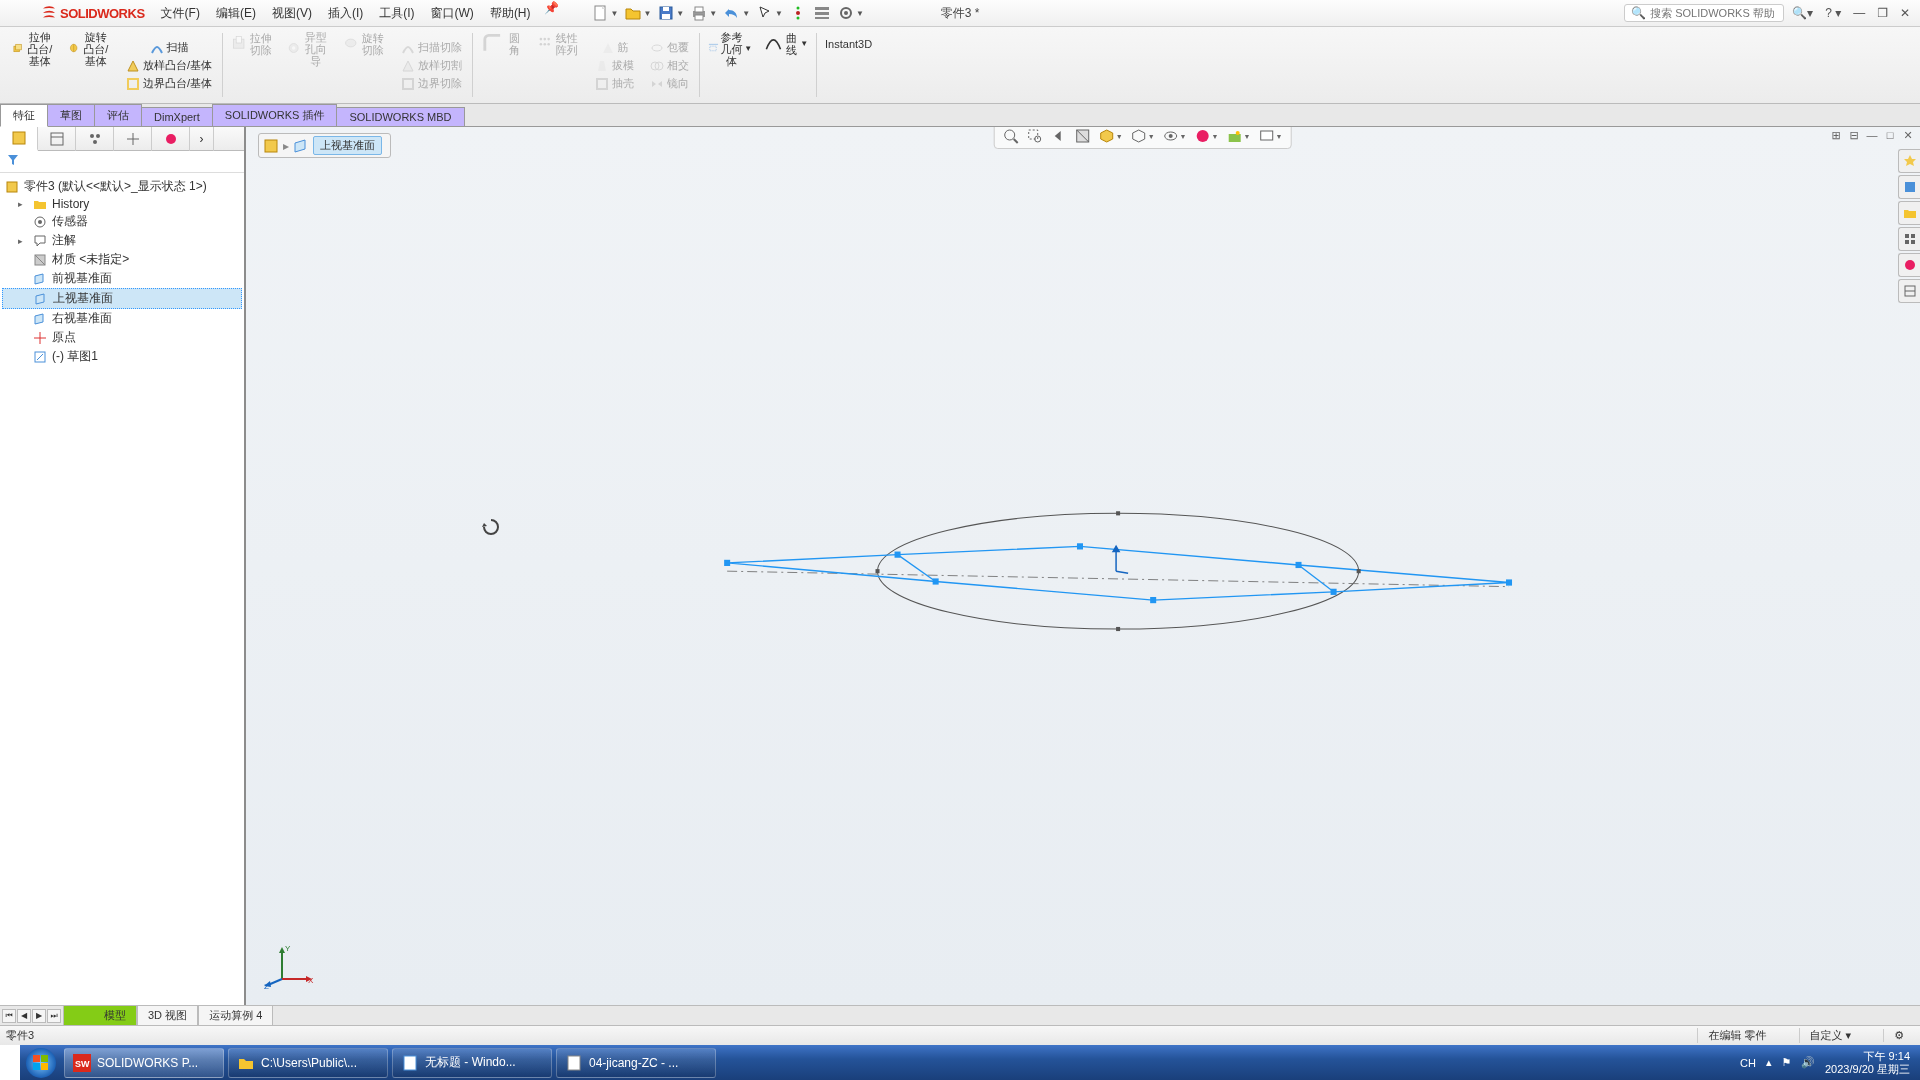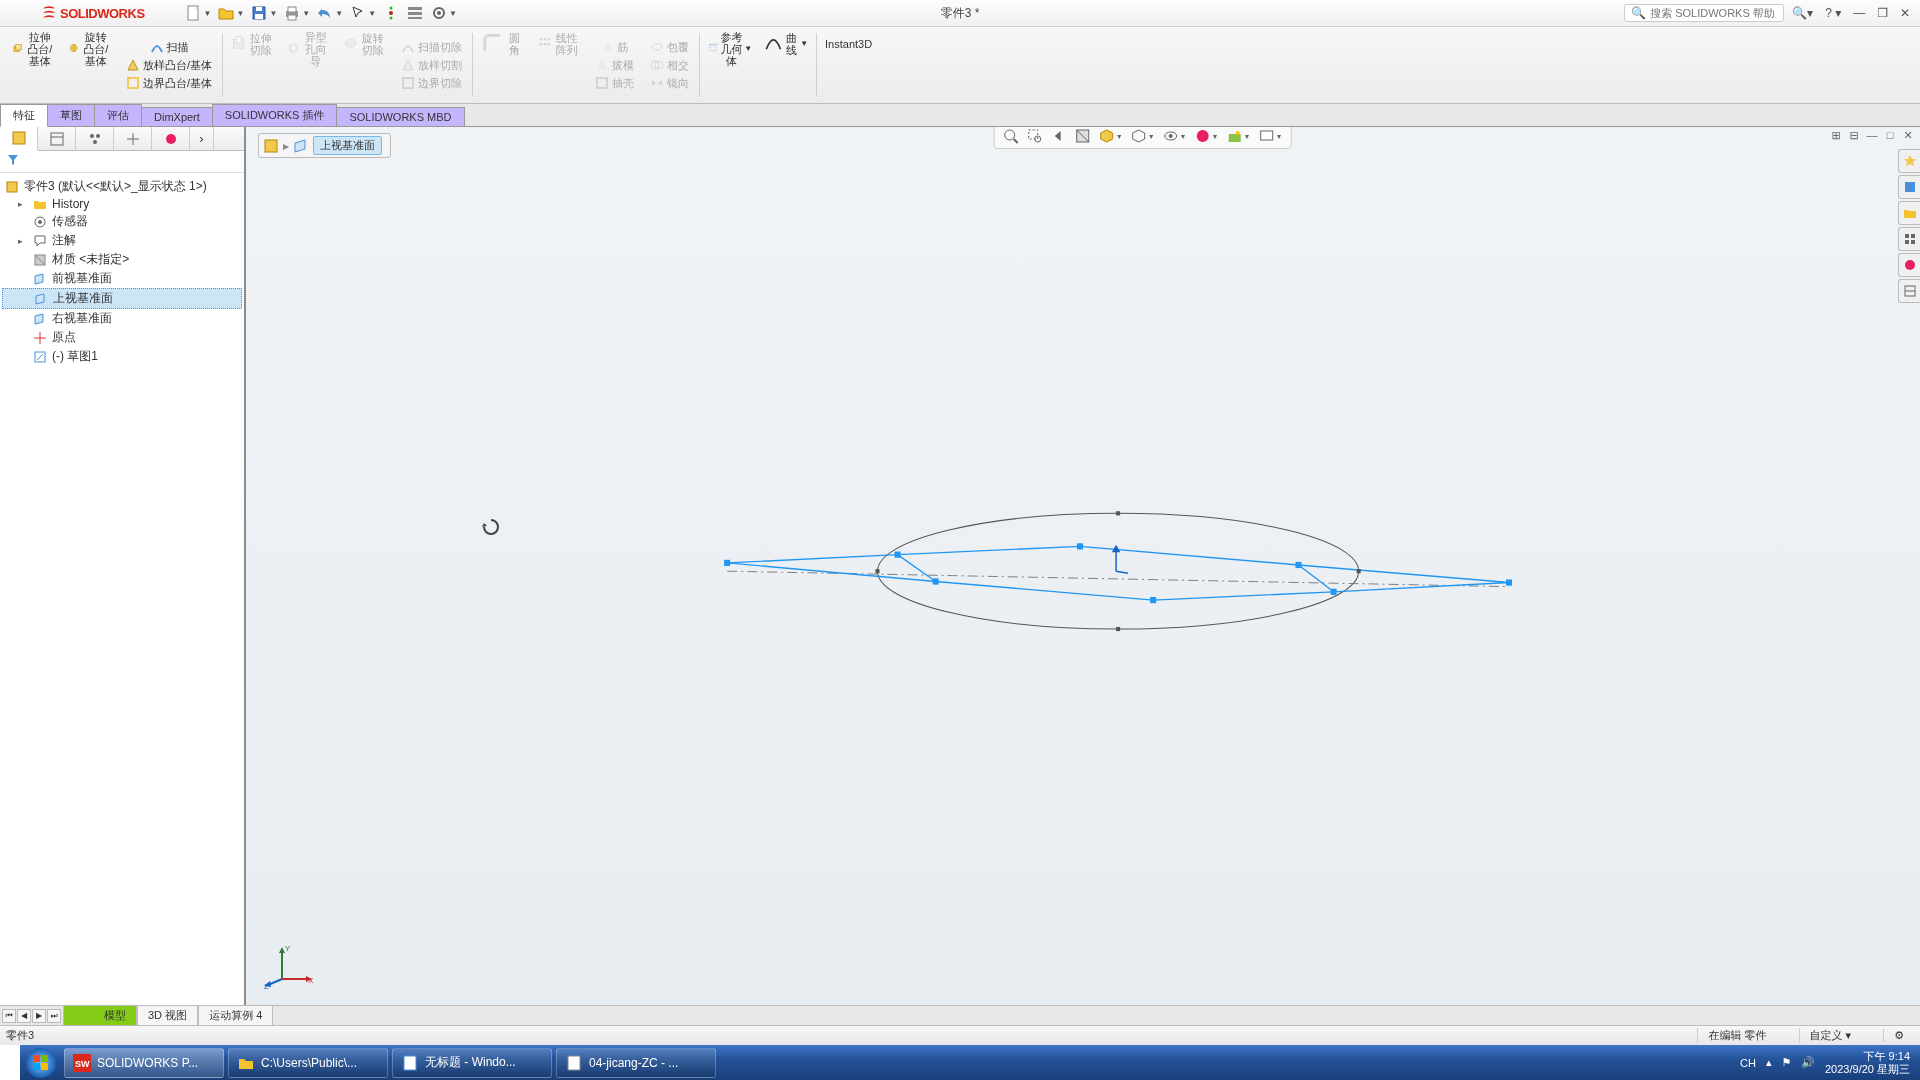--- a/index.html
+++ b/index.html
@@ -24,21 +24,21 @@
 
 
 .ribbon { height: 77px; background: linear-gradient(#f7f7f7,#ececec); border-bottom: 1px solid #bbb; display: flex; align-items: stretch; padding: 2px 6px; }
 .ribbon-group { display: flex; flex-direction: column; align-items: center; justify-content: flex-start; padding: 2px 6px; position: relative; }
 .ribbon-sep { width: 1px; background: #d0d0d0; margin: 4px 2px; }
 .big-btn { display: flex; flex-direction: row; align-items: center; width: 44px; text-align: center; line-height: 1.1; cursor: default; }
 .big-btn .ico { width: 24px; height: 24px; margin-bottom: 2px; }
 .big-btn .lbl { font-size: 11px; }
 .big-btn.disabled { color: #aaa; }
 .big-btn.disabled .ico { opacity: 0.35; }
-.small-btn { display: flex; align-items: flex-start; gap: 3px; font-size: 11px; cursor: default; padding: 1px 2px; }
+.small-btn { display: flex; align-items: flex-end; gap: 3px; font-size: 11px; cursor: default; padding: 1px 2px; }
 .small-btn.disabled { color: #aaa; }
 .small-btn .ico-s { width: 14px; height: 14px; opacity: 0.9; }
 .small-btn.disabled .ico-s { opacity: 0.3; }
 .stack { display: flex; flex-direction: column; gap: 1px; justify-content: center; }
 
 
 .tabrow { height: 23px; background: #e8e8e8; border-bottom: 1px solid #999; display: flex; align-items: flex-end; }
 .tab { padding: 3px 12px 3px 12px; font-size: 11px; border: 1px solid #999; border-bottom: none; margin-right: -1px; background: #c4b5fd; cursor: default; }
 .tab.active { background: #fff; border-bottom: 1px solid #fff; position: relative; top: 1px; }
 
@@ -97,20 +97,30 @@
 </style>
 </head>
 <body>
 
 <div class="titlebar">
   <div class="sw-logo">
     <svg class="sw-logo-ds" viewBox="0 0 24 24">
         <path fill="#da291c" d="M4 6c5-4 12-4 16 0-5-1-11-1-16 0zm0 6c5-4 12-4 16 0-5-1-11-1-16 0zm0 6c5-4 12-4 16 0-5-1-11-1-16 0z"></path>
       </svg>
     <span class="sw-logo-text">SOLIDWORKS</span>
+  </div>
+  <div class="menubar">
+    <div class="menu-item">文件(F)</div>
+    <div class="menu-item">编辑(E)</div>
+    <div class="menu-item">视图(V)</div>
+    <div class="menu-item">插入(I)</div>
+    <div class="menu-item">工具(I)</div>
+    <div class="menu-item">窗口(W)</div>
+    <div class="menu-item">帮助(H)</div>
+    <span class="pin-icon">📌</span>
   </div>
   <div class="qat">
     <div class="qat-btn">
         <svg width="18" height="18" viewBox="0 0 18 18">
           <rect x="3" y="2" width="10" height="14" fill="#fff" stroke="#888"></rect>
           <path d="M10 2l3 3h-3z" fill="#ddd"></path>
         </svg>
         <span class="dd">▼</span>
       </div>
     <div class="qat-btn">

